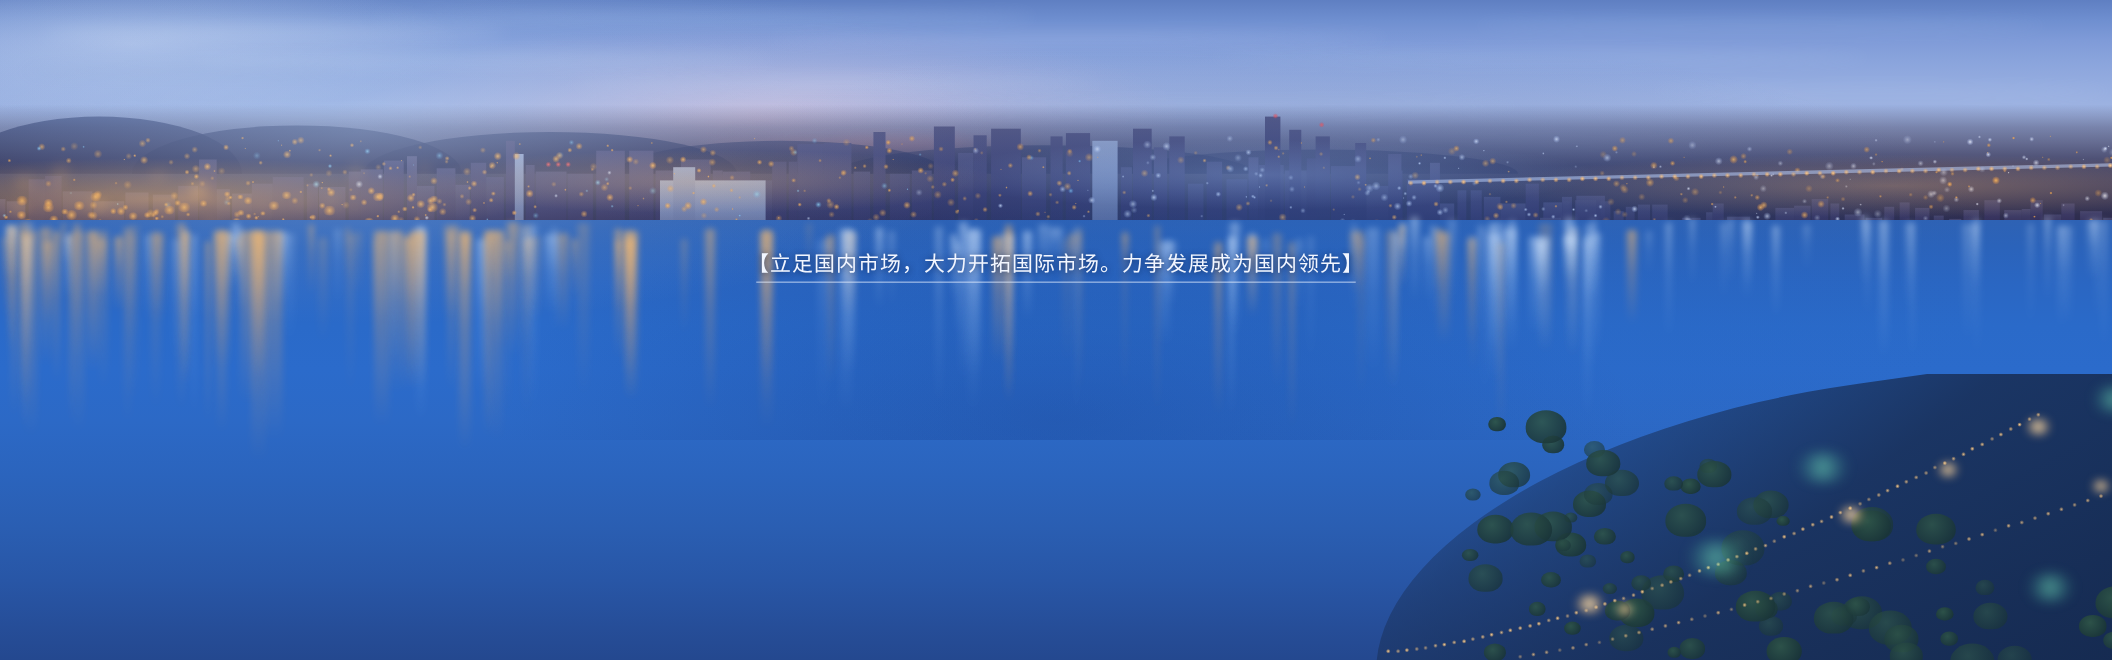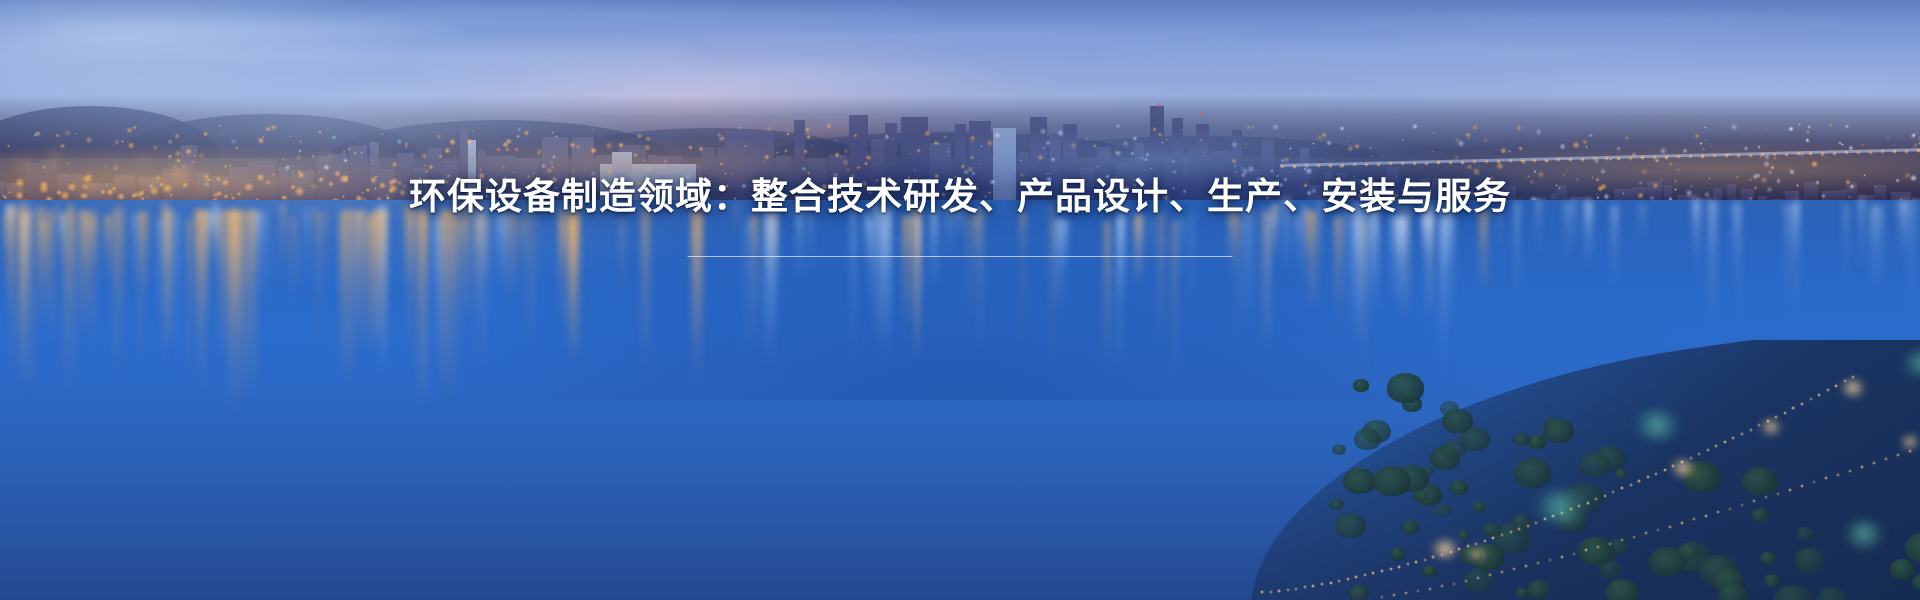--- a/index.html
+++ b/index.html
@@ -1657,17 +1657,17 @@
         <div class="bright-blob" style="left: 640px; top: 40px; width: 26px; height: 16px;"></div>
         <div class="bright-blob" style="left: 700px; top: 96px; width: 20px; height: 12px;"></div>
         <div class="green-blob" style="left: 330px; top: 150px; width: 60px; height: 34px;"></div>
         <div class="green-blob" style="left: 430px; top: 70px; width: 54px; height: 30px;"></div>
         <div class="green-blob" style="left: 640px; top: 180px; width: 48px; height: 28px;"></div>
         <div class="green-blob" style="left: 700px; top: 10px; width: 44px; height: 26px;"></div>
       </div>
   </div>
 
   <div class="overlay">
-    <h1 class="headline">环保设备制造领域：整合技术研发、产品设计、生产、安装与服务</h1>
+    <div class="subline">【立足国内市场，大力开拓国际市场。力争发展成为国内领先】</div>
     <div class="rule"></div>
   </div>
 
 </div>
 
 </body></html>

